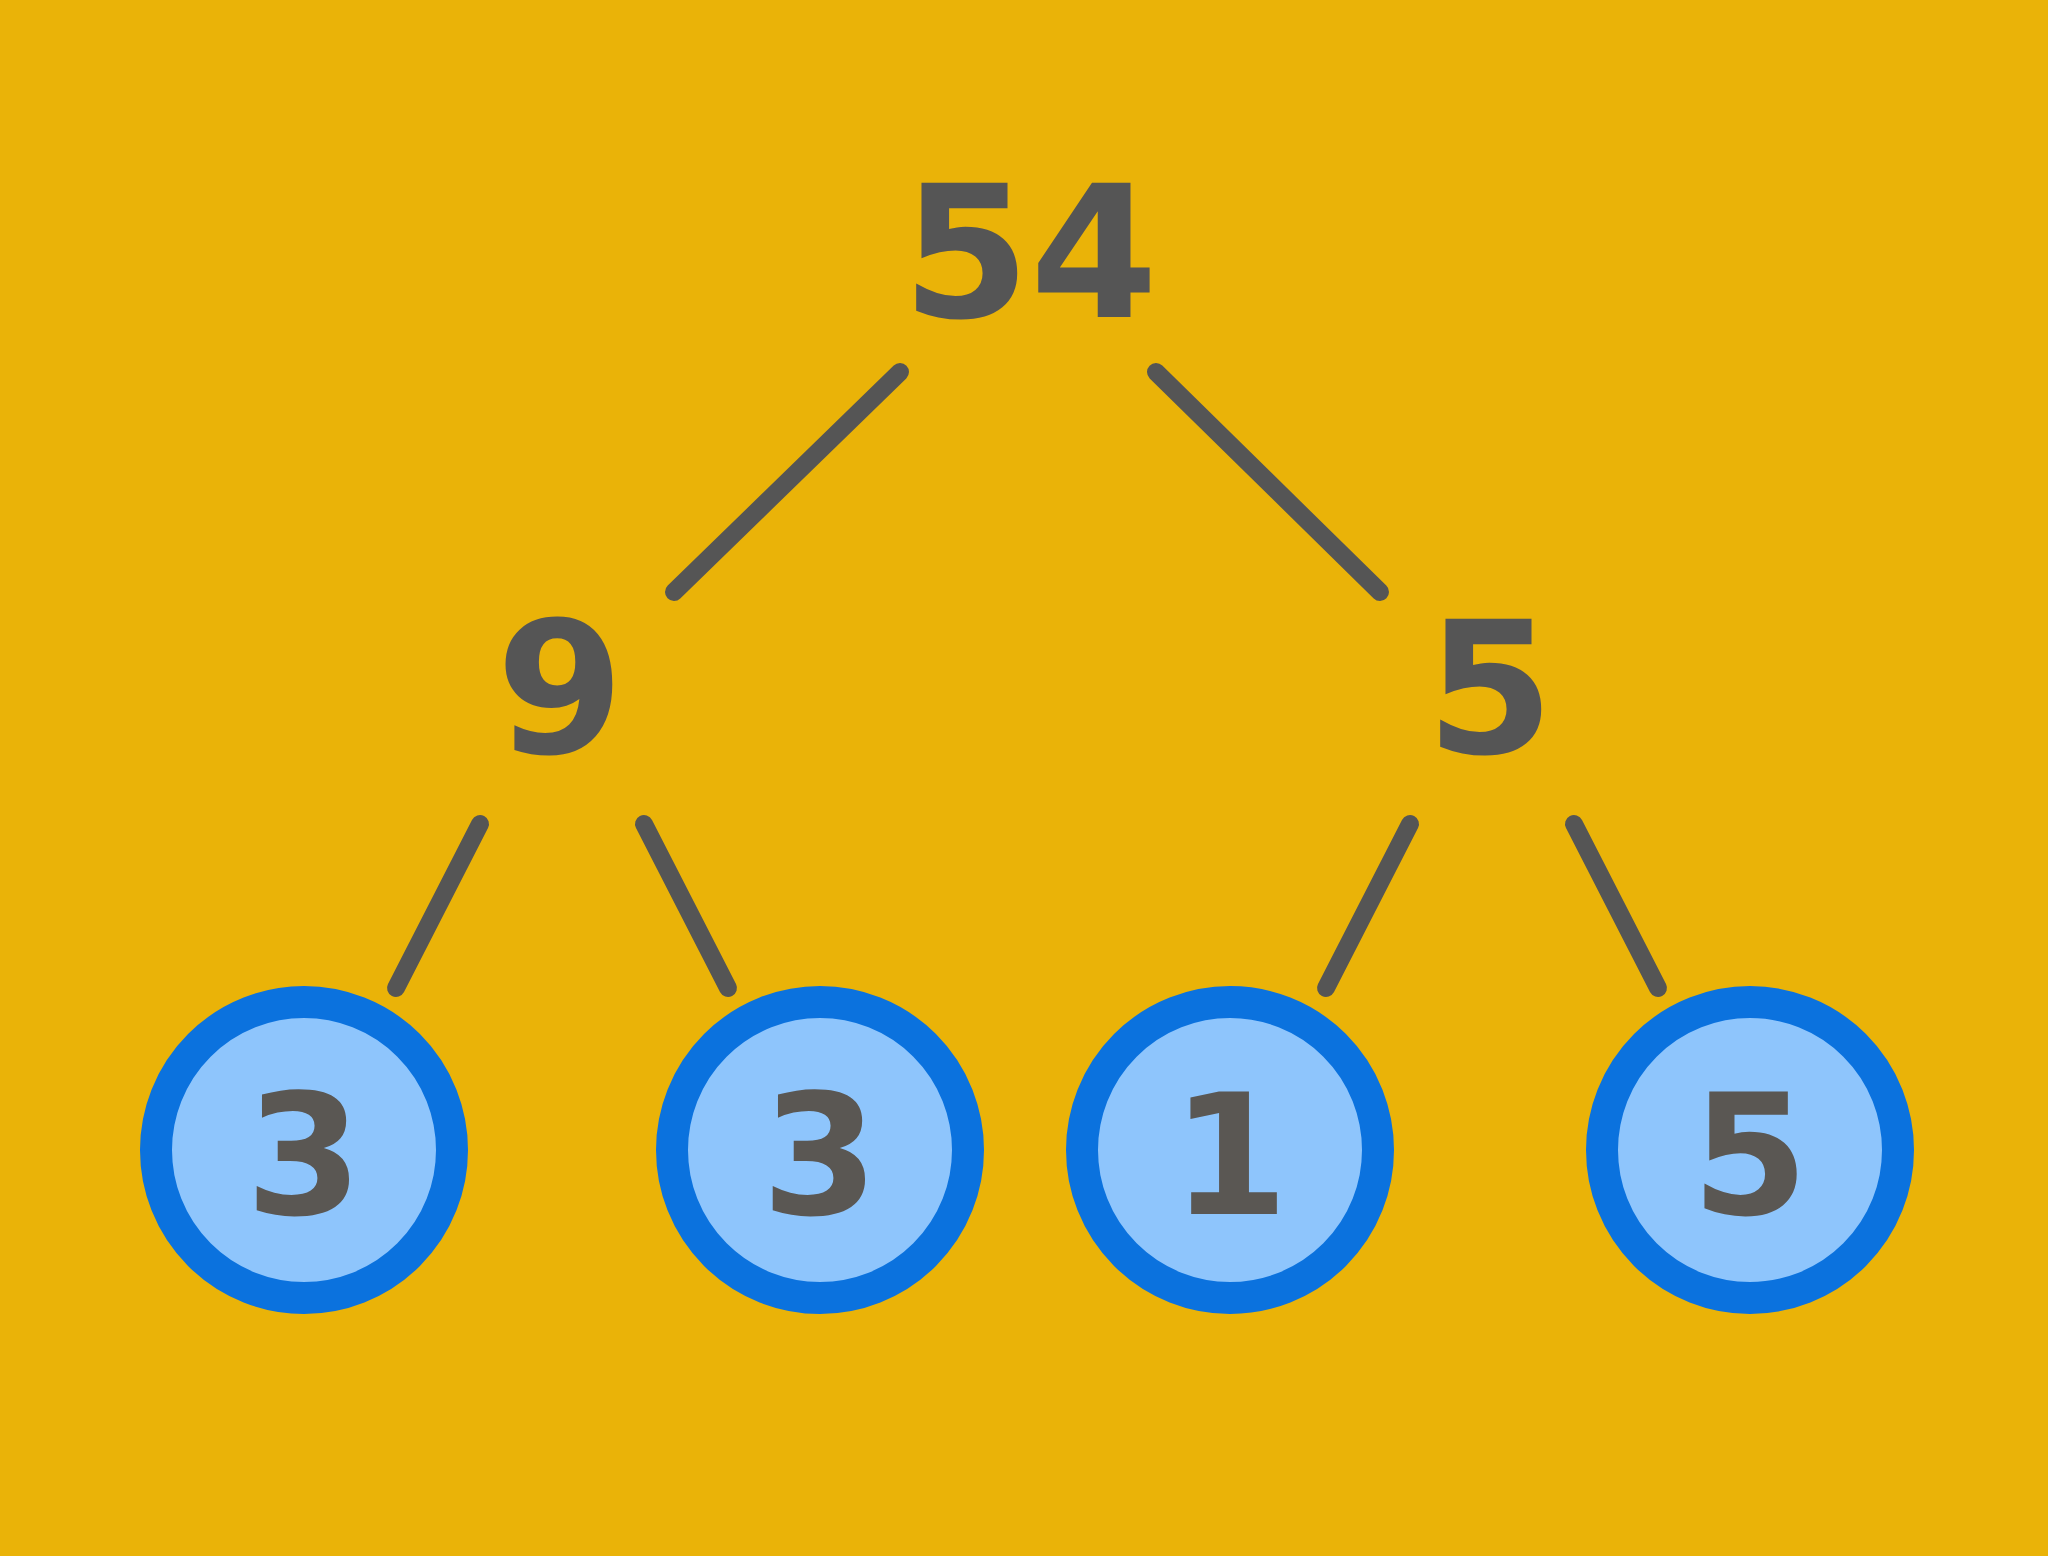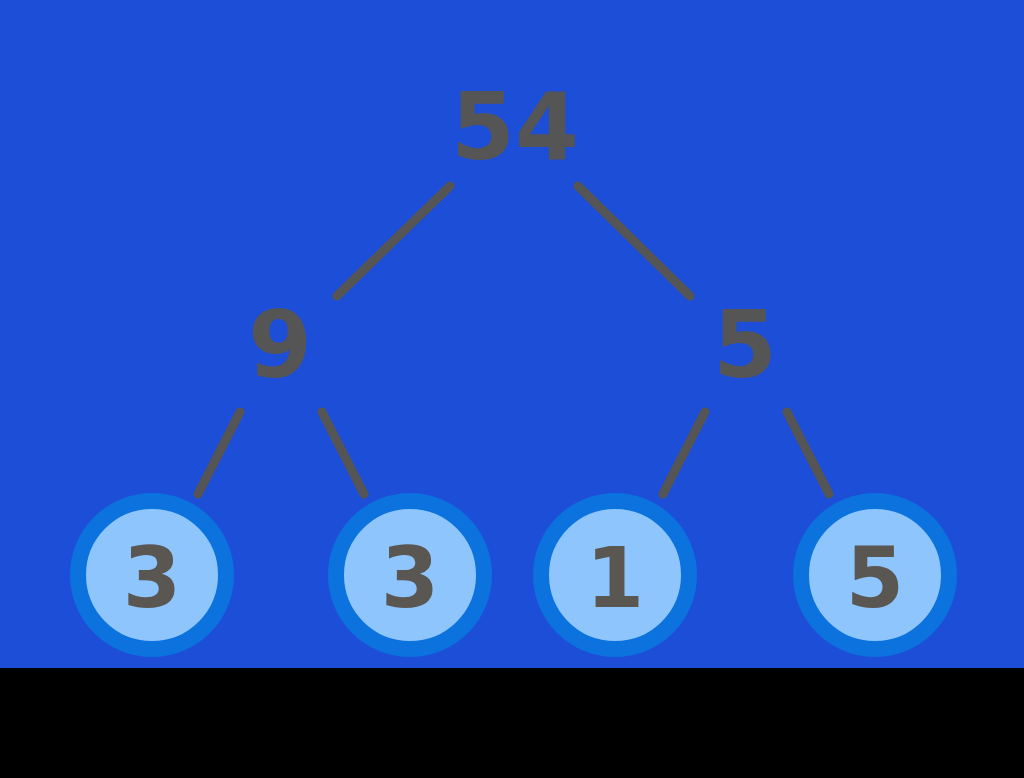--- a/index.html
+++ b/index.html
@@ -3,22 +3,22 @@
 <meta charset="utf-8">
 <style>
   html, body {
     margin: 0;
     padding: 0;
     background: #000000;
   }
   #canvas {
     position: relative;
     width: 1024px;
-    height: 668px;
-    background: #1d4ed8;
+    height: 778px;
+    background: #eab308;
     overflow: hidden;
     font-family: "DejaVu Sans", sans-serif;
   }
   #tree-svg {
     position: absolute;
     left: 0;
     top: 0;
     width: 1024px;
     height: 778px;
     display: block;

